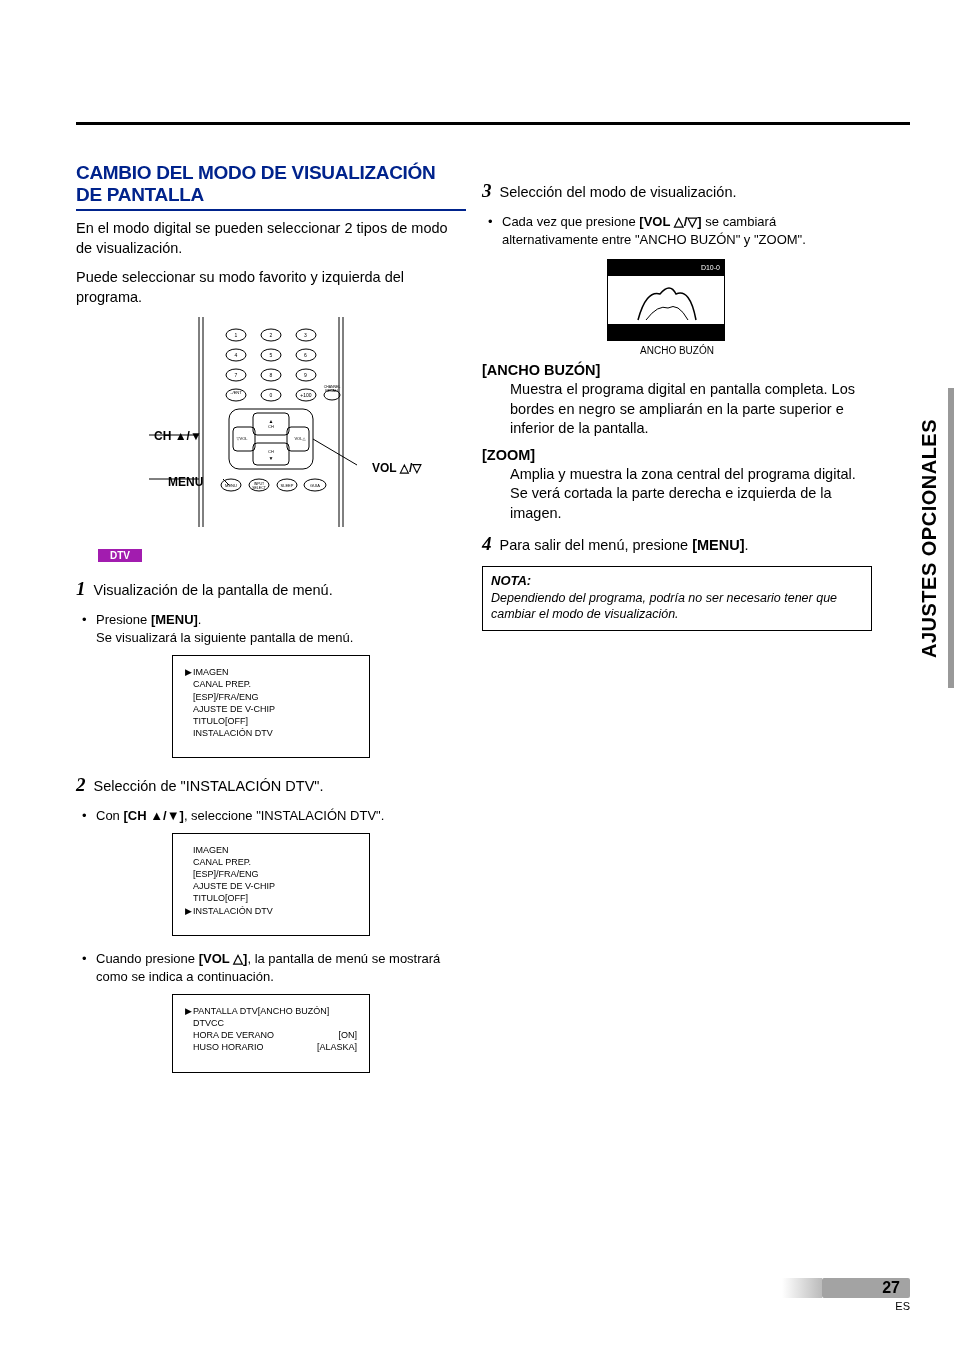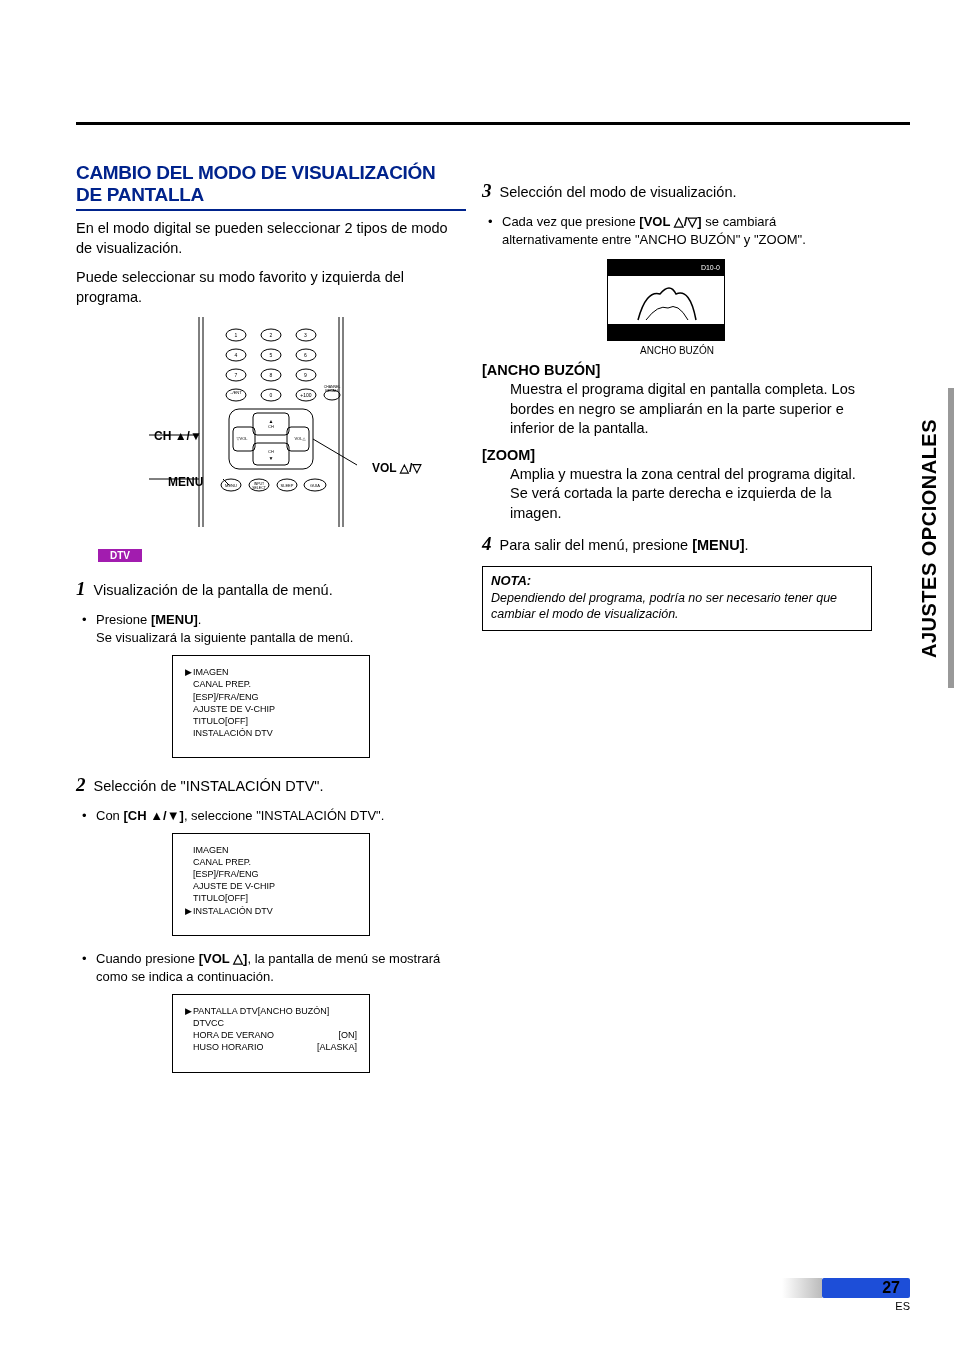--- a/index.html
+++ b/index.html
@@ -29,21 +29,21 @@
   .tv-black-bot { position: absolute; bottom: 0; left: 0; right: 0; height: 16px; background: #000; }
   .tv-label { font-size: 7px; position: absolute; top: 4px; right: 4px; }
   .tv-caption { text-align: center; font-size: 10px; margin-top: 4px; }
   .tv-flower { position: absolute; left: 10px; right: 10px; }
   .subhead { font-size: 14.5px; font-weight: 700; margin: 6px 0 2px 0; }
   .sub-body { font-size: 14.5px; line-height: 1.35; margin-left: 28px; margin-bottom: 8px; }
   .note-box { border: 1px solid #000; padding: 6px 8px 8px 8px; margin-top: 8px; }
   .note-title { font-style: italic; font-weight: 700; font-size: 13px; margin-bottom: 2px; }
   .note-body { font-style: italic; font-size: 12.5px; line-height: 1.3; }
   .page-foot { position: absolute; bottom: 36px; right: 44px; text-align: right; }
-  .page-num-box { display: inline-block; background: #1d4ed8; color: #000; font-weight: 700; font-size: 16px; padding: 1px 10px 1px 60px; border-radius: 2px; position: relative; }
+  .page-num-box { display: inline-block; background: #a3a3a3; color: #000; font-weight: 700; font-size: 16px; padding: 1px 10px 1px 60px; border-radius: 2px; position: relative; }
   .page-num-box::before { content: ""; position: absolute; left: -40px; top: 0; bottom: 0; width: 40px; background: linear-gradient(90deg, #fff, #bbb); }
   .page-es { font-size: 11px; margin-top: 2px; }
   b { font-weight: 700; }
 </style>
 </head>
 <body>
 
 <div class="page">
   <div class="top-rule"></div>
   <div class="side-tab">AJUSTES OPCIONALES</div>

